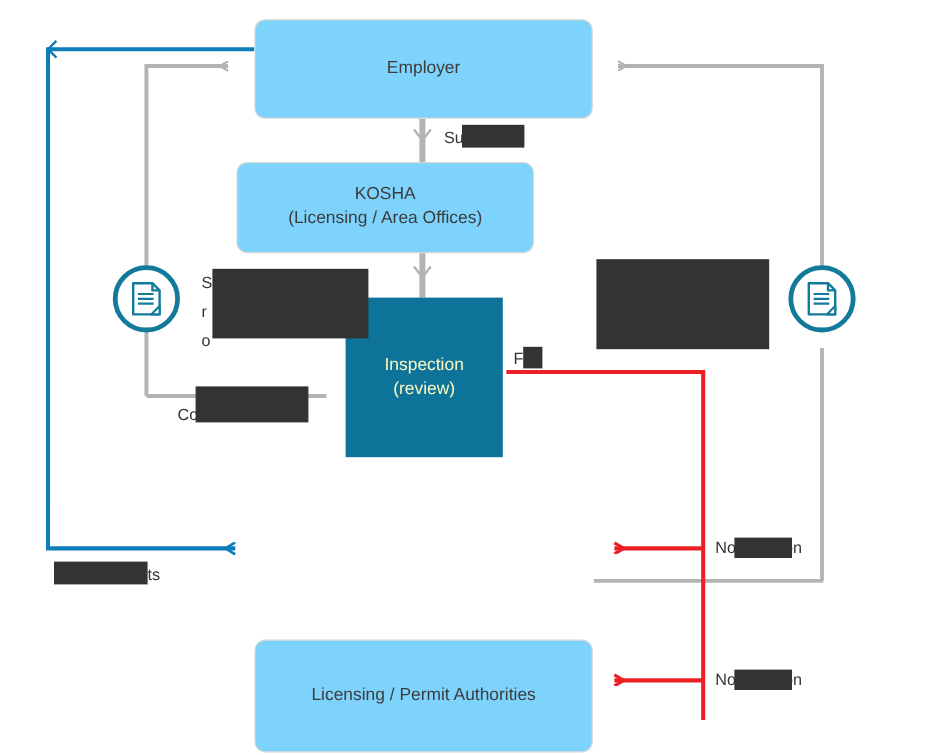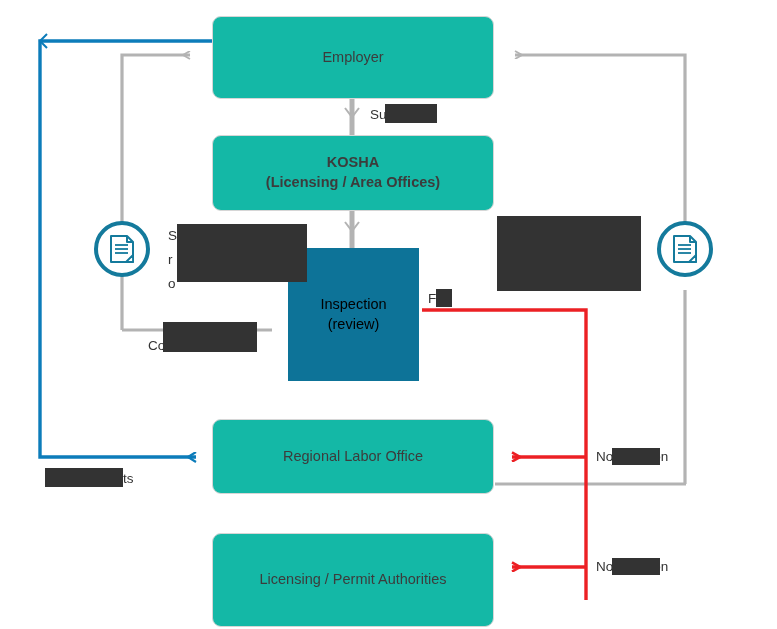--- a/index.html
+++ b/index.html
@@ -30,32 +30,32 @@
   .node {
     position: absolute;
     box-sizing: border-box;
     display: flex;
     align-items: center;
     justify-content: center;
     text-align: center;
     line-height: 1.35;
   }
   .node-box {
-    background: #14b8a6;
+    background: #7dd3fc;
     border: 1px solid #d6d6d6;
     border-radius: 9px;
     font-size: 14.5px;
     color: #3c3c3c;
   }
   .node-box .lines { padding: 0 10px; }
   .node-accent {
     background: #0d7398;
     border: none;
     border-radius: 0;
-    color: #000000;
+    color: #fef9c3;
     font-size: 14.5px;
   }
   .edge-label {
     position: absolute;
     font-size: 13.5px;
     color: #333333;
     white-space: nowrap;
     line-height: 1.55;
   }
   .redact {
@@ -132,37 +132,34 @@
       <path d="M 422 310 L 586 310 L 586 600" fill="none" stroke="#ec2024" stroke-width="3.4"></path>
       <path d="M 586 457 L 512 457" fill="none" stroke="#ec2024" stroke-width="3.4" marker-end="url(#arr-red)"></path>
       <path d="M 586 567 L 512 567" fill="none" stroke="#ec2024" stroke-width="3.4" marker-end="url(#arr-red)"></path>
     </g>
   </svg>
 
   <div class="node node-box" style="left:212px; top:16px; width:282px; height:83px;">
     <span class="lines">Employer</span>
   </div>
 
-  <div class="node node-box" style="left:212px; top:135px; width:282px; height:76px;font-weight:bold;">
+  <div class="node node-box" style="left:197px; top:135px; width:248px; height:76px;">
     <span class="lines">
       <span>KOSHA</span><br>
       <span>(Licensing / Area Offices)</span>
     </span>
   </div>
 
   <div class="node node-accent" style="left:288px; top:248px; width:131px; height:133px;">
     <span class="lines">
       <span>Inspection</span><br>
       <span>(review)</span>
     </span>
   </div>
 
-  <div class="node node-box" style="left:212px; top:419px; width:282px; height:75px;">
-    <span class="lines">Regional Labor Office</span>
-  </div>
 
   <div class="node node-box" style="left:212px; top:533px; width:282px; height:94px;">
     <span class="lines">Licensing / Permit Authorities</span>
   </div>
 
   <div class="doc-icon" style="left:94px; top:221px;">
     <svg width="28" height="30" viewBox="0 0 28 30" aria-hidden="true">
       <path d="M3 2 H19 L25 8 V28 H3 Z" fill="#ffffff" stroke="#147a9c" stroke-width="2" stroke-linejoin="round"></path>
       <path d="M19 2 V8 H25" fill="none" stroke="#147a9c" stroke-width="2" stroke-linejoin="round"></path>
       <line x1="7" y1="11" x2="20" y2="11" stroke="#147a9c" stroke-width="1.8"></line>

